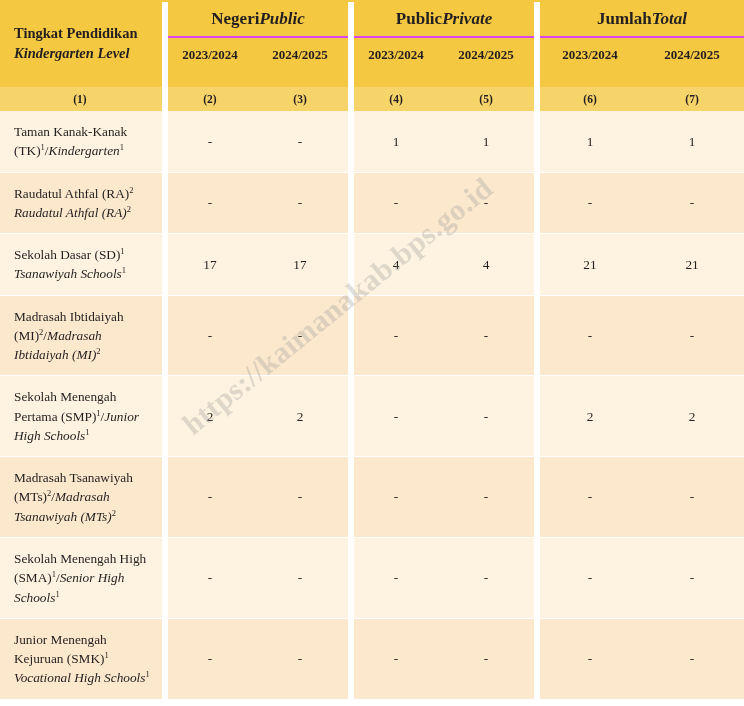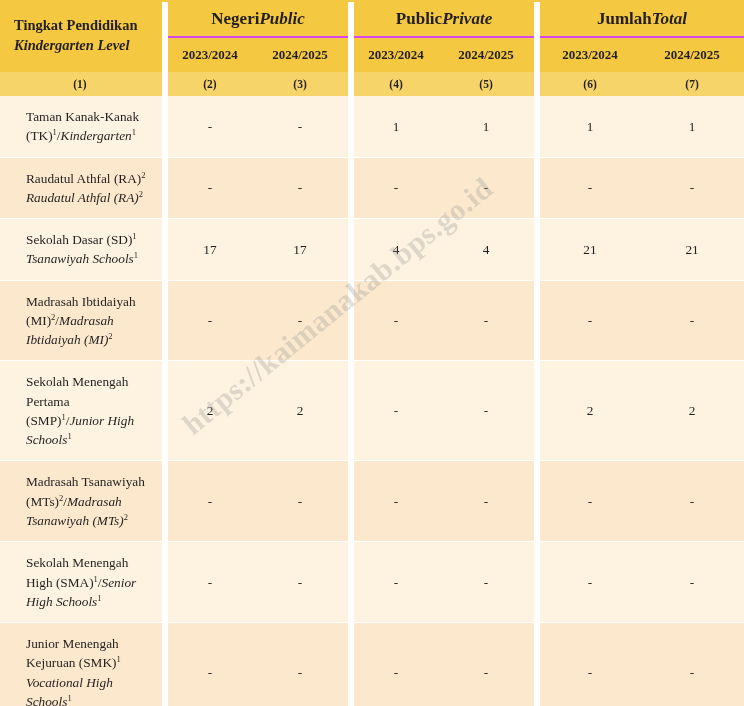--- a/index.html
+++ b/index.html
@@ -53,21 +53,21 @@
     border-bottom: 2px solid #d946ef;
   }
   .hdr-group .en {
     font-style: italic;
     font-weight: bold;
   }
   .hdr-year {
     text-align: center;
     font-size: 13px;
     font-weight: bold;
-    padding: 9px 2px 9px 2px;
+    padding: 9px 2px 24px 2px;
   }
   .sep {
     background: #ffffff !important;
     padding: 0 !important;
     width: 6px;
   }
   .numrow td {
     background: #f7d469;
     text-align: center;
     font-size: 11.5px;
@@ -86,21 +86,21 @@
     padding: 11px 4px 11px 4px;
     vertical-align: middle;
     border-bottom: 1px solid #ffffff;
     line-height: 1.45;
   }
   tbody tr.alt td {
     background: #fbe8cd;
   }
   tbody td.label {
     text-align: left;
-    padding-left: 26px;
+    padding-left: 14px;
     padding-right: 12px;
   }
   tbody td.val {
     text-align: center;
   }
   .en-it {
     font-style: italic;
   }
   sup {
     font-size: 8.5px;

